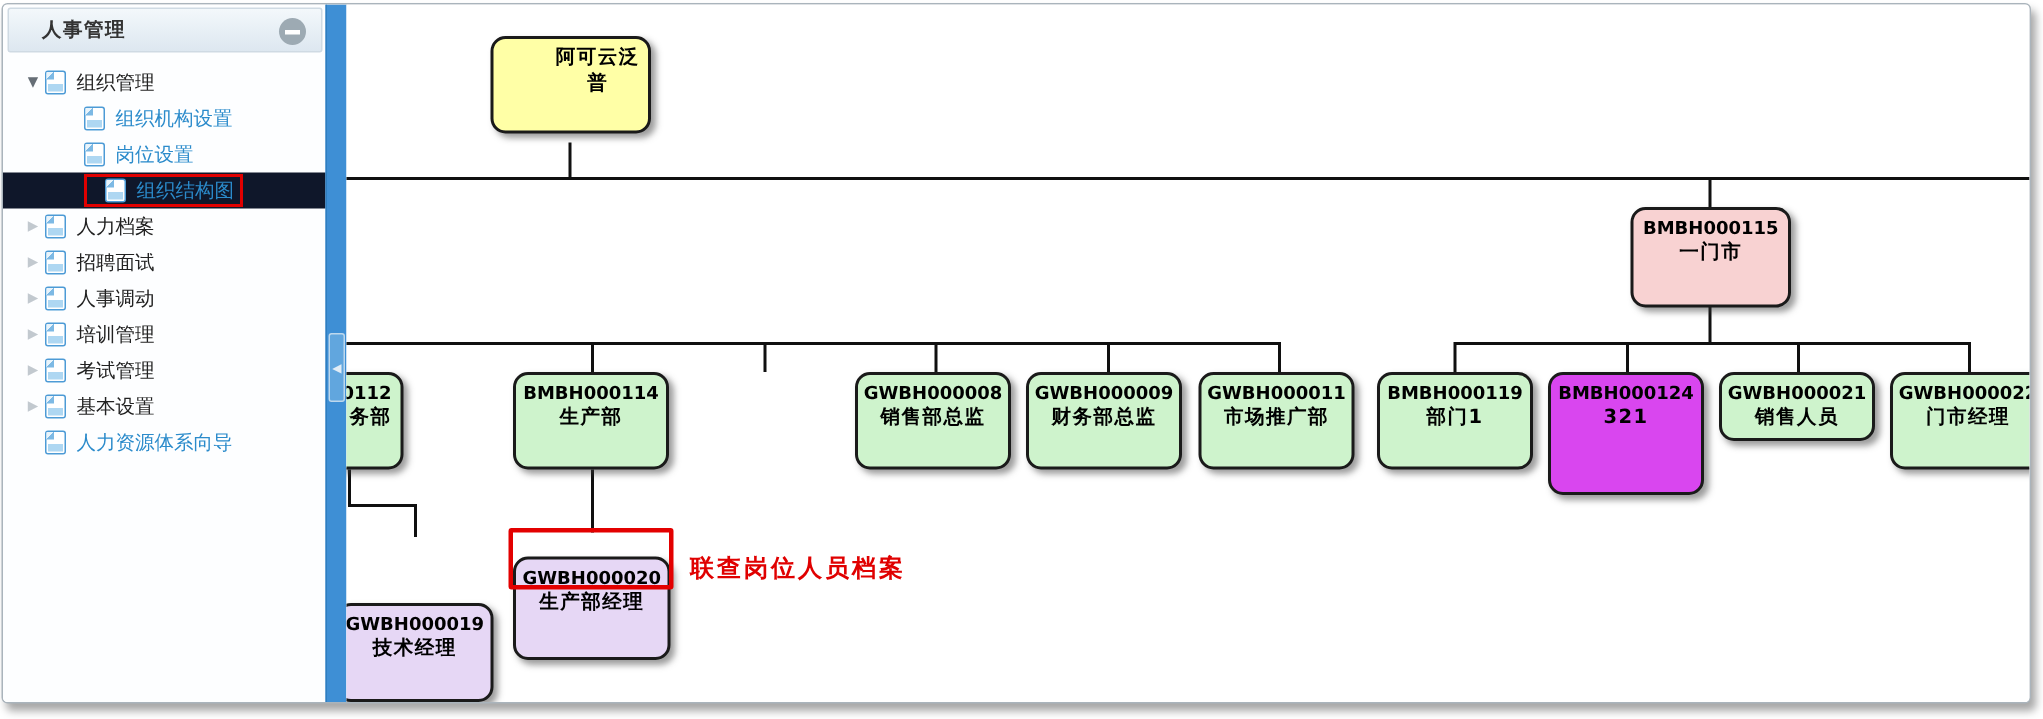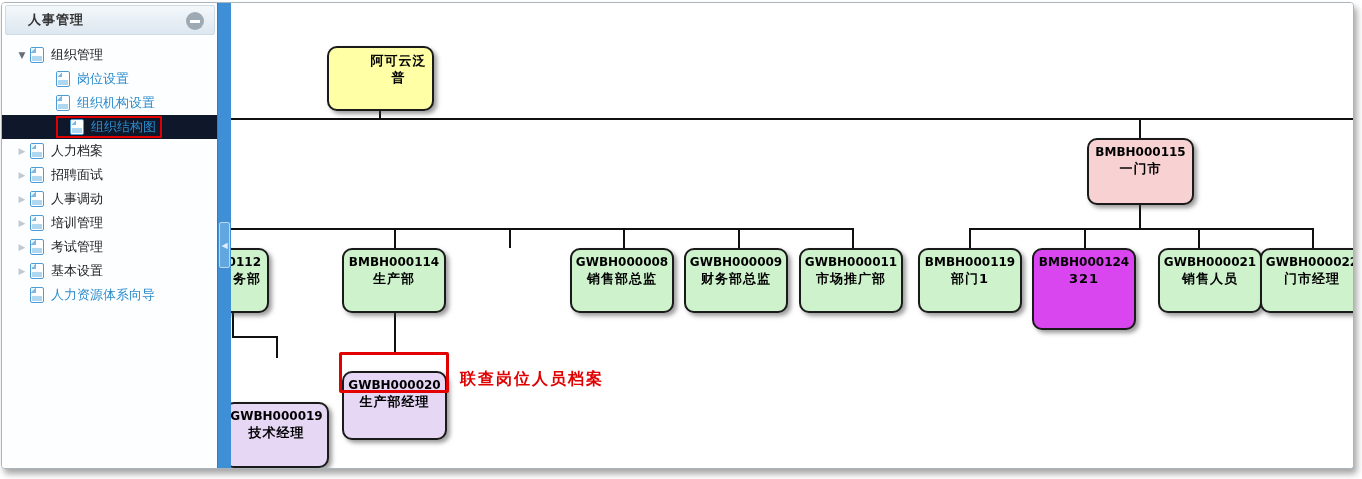--- a/index.html
+++ b/index.html
@@ -91,26 +91,26 @@
     </div>
     <div class="tree" id="tree">
         <div class="tree-row">
           <span class="tree-arrow expanded">▼</span>
           <span class="doc-icon"></span>
           <span class="tree-label normal">组织管理</span>
         </div>
         <div class="tree-row">
           <span class="tree-indent1"></span>
           <span class="doc-icon"></span>
+          <span class="tree-label link">组织机构设置</span>
+        </div>
+        <div class="tree-row">
+          <span class="tree-indent1"></span>
+          <span class="doc-icon"></span>
           <span class="tree-label link">岗位设置</span>
-        </div>
-        <div class="tree-row">
-          <span class="tree-indent1"></span>
-          <span class="doc-icon"></span>
-          <span class="tree-label link">组织机构设置</span>
         </div>
         <div class="tree-row selected">
           <span class="tree-indent1"></span>
           <span class="red-wrap">
             <span class="doc-icon"></span>
             <span class="tree-label link">组织结构图</span>
           </span>
         </div>
         <div class="tree-row">
           <span class="tree-arrow collapsed">▶</span>
@@ -170,21 +170,21 @@
       <div class="conn" style="left: 621px; top: 227px; width: 2px; height: 18px;"></div>
       <div class="conn" style="left: 738px; top: 225px; width: 345px; height: 2px;"></div>
       <div class="conn" style="left: 738px; top: 227px; width: 2px; height: 18px;"></div>
       <div class="conn" style="left: 853px; top: 227px; width: 2px; height: 18px;"></div>
       <div class="conn" style="left: 967px; top: 227px; width: 2px; height: 18px;"></div>
       <div class="conn" style="left: 1081px; top: 227px; width: 2px; height: 18px;"></div>
       <div class="conn" style="left: 163px; top: 310px; width: 2px; height: 42px;"></div>
       <div class="conn" style="left: 1px; top: 310px; width: 2px; height: 25px;"></div>
       <div class="conn" style="left: 1px; top: 333px; width: 46px; height: 2px;"></div>
       <div class="conn" style="left: 45px; top: 335px; width: 2px; height: 20px;"></div>
-      <div class="org-node" style="left: 96px; top: 43px; width: 107px; height: 65px; background: rgb(255, 255, 166); padding-left: 36px;">
+      <div class="org-node" style="left: 96px; top: 21px; width: 107px; height: 65px; background: rgb(255, 255, 166); padding-left: 36px;">
         <div class="name">阿可云泛普</div>
       </div>
       <div class="org-node" style="left: 856px; top: 135px; width: 107px; height: 67px; background: rgb(248, 210, 210);">
         <div class="code">BMBH000115</div>
         <div class="name">一门市</div>
       </div>
       <div class="org-node align-right" style="left: -66px; top: 245px; width: 104px; height: 65px; background: rgb(206, 243, 204);">
         <div class="code">0112</div>
         <div class="name">务部</div>
       </div>
@@ -205,21 +205,21 @@
         <div class="name">市场推广部</div>
       </div>
       <div class="org-node" style="left: 687px; top: 245px; width: 104px; height: 65px; background: rgb(206, 243, 204);">
         <div class="code">BMBH000119</div>
         <div class="name">部门1</div>
       </div>
       <div class="org-node" style="left: 801px; top: 245px; width: 104px; height: 82px; background: #d946ef;">
         <div class="code">BMBH000124</div>
         <div class="name">321</div>
       </div>
-      <div class="org-node" style="left: 915px; top: 245px; width: 104px; height: 65px; background: rgb(206, 243, 204); margin-left: 12px;">
+      <div class="org-node" style="left: 915px; top: 245px; width: 104px; height: 46px; background: rgb(206, 243, 204);">
         <div class="code">GWBH000021</div>
         <div class="name">销售人员</div>
       </div>
       <div class="org-node" style="left: 1029px; top: 245px; width: 104px; height: 65px; background: rgb(206, 243, 204);">
         <div class="code">GWBH000022</div>
         <div class="name">门市经理</div>
       </div>
       <div class="org-node" style="left: -7px; top: 355px; width: 105px; height: 66px; background: rgb(230, 215, 245); margin-top: 44px;">
         <div class="code">GWBH000019</div>
         <div class="name">技术经理</div>

